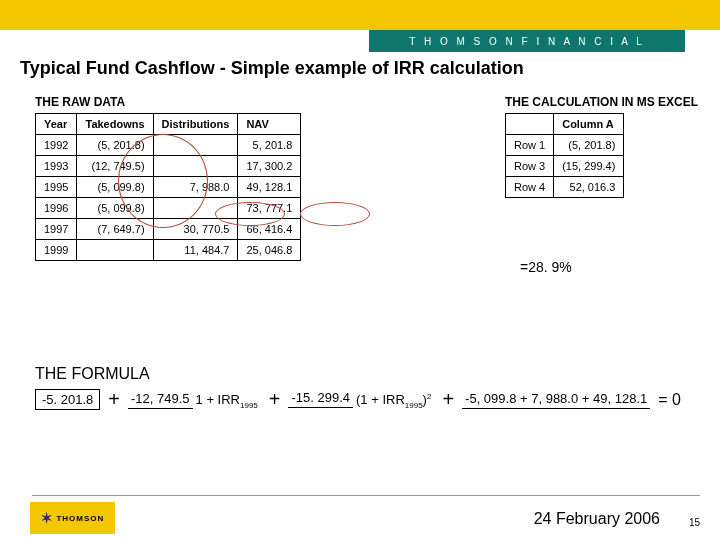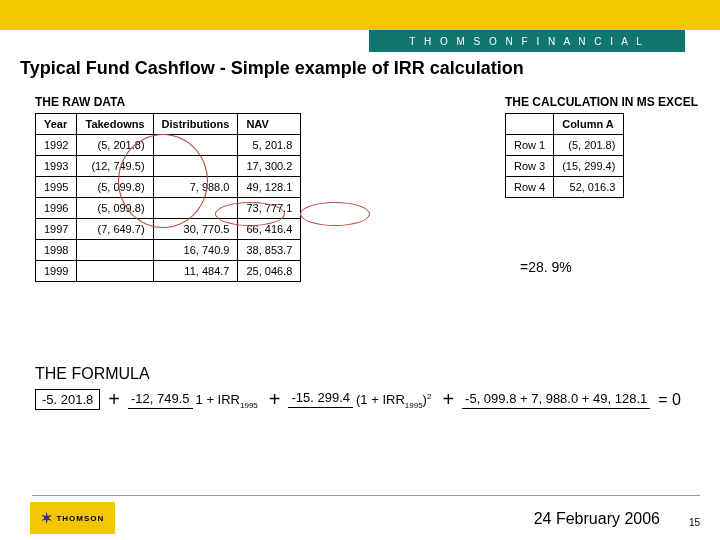--- a/index.html
+++ b/index.html
@@ -237,26 +237,20 @@
           <td>1996</td>
           <td>(5, 099.8)</td>
           <td></td>
           <td>73, 777.1</td>
         </tr>
         <tr>
           <td>1997</td>
           <td>(7, 649.7)</td>
           <td>30, 770.5</td>
           <td>66, 416.4</td>
-        </tr>
-        <tr>
-          <td>1998</td>
-          <td></td>
-          <td>16, 740.9</td>
-          <td>38, 853.7</td>
         </tr>
         <tr>
           <td>1999</td>
           <td></td>
           <td>11, 484.7</td>
           <td>25, 046.8</td>
         </tr>
       </tbody>
   </table>
 </div>

